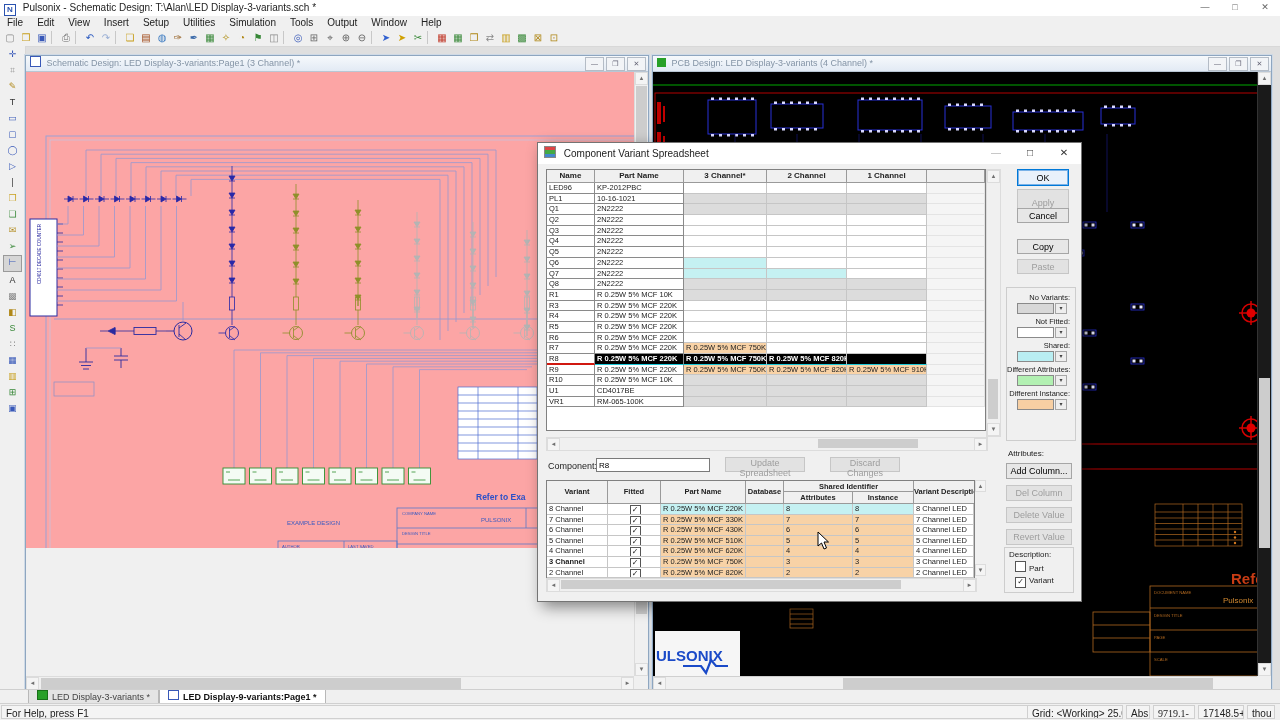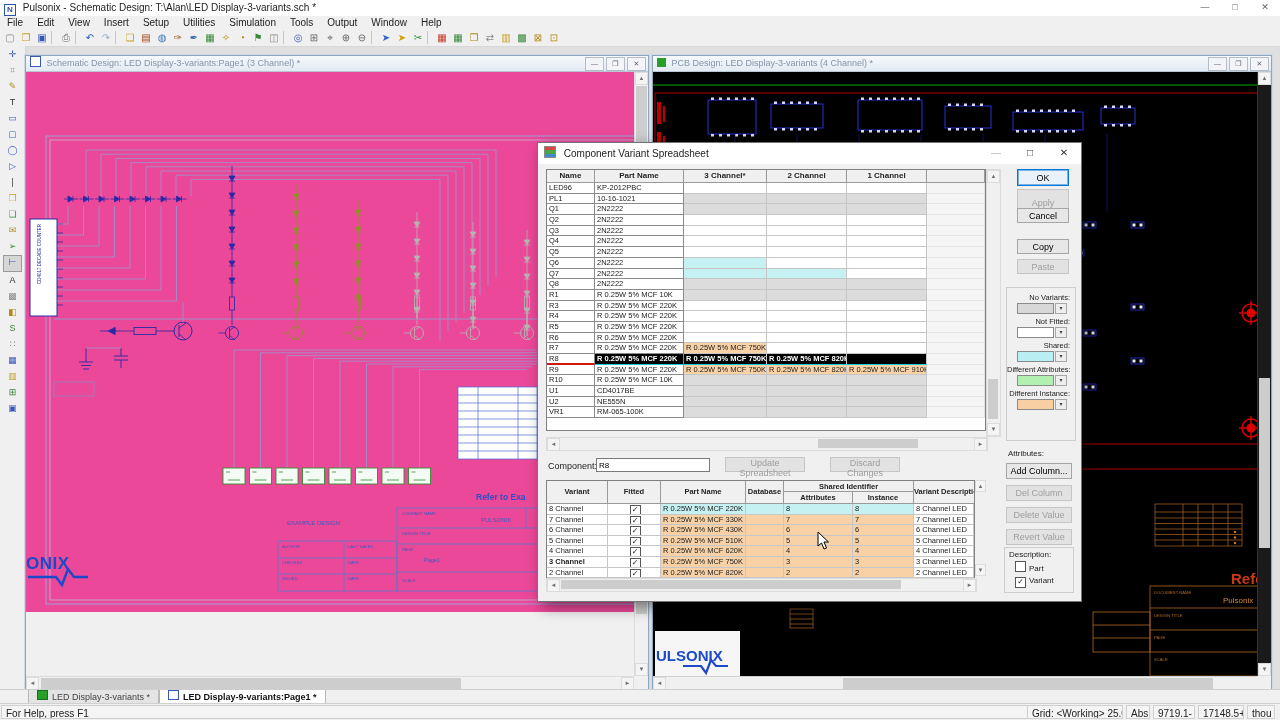--- a/index.html
+++ b/index.html
@@ -113,21 +113,21 @@
 <div class="win" style="left:25px;top:55px;width:622px;height:634px">
   <div class="wtitle">
     <span class="wico" style="background:#fff;border:1px solid #3858b8"></span>
     <span>Schematic Design: LED Display-3-variants:Page1 (3 Channel) *</span>
     <div class="wbtns">
       <span class="wbtn">—</span>
       <span class="wbtn">❐</span>
       <span class="wbtn">✕</span>
     </div>
   </div>
-  <div class="abs" style="left:0;top:16px;width:608px;height:540px;background:#ec4899;overflow:hidden">
+  <div class="abs" style="left:0;top:16px;width:608px;height:476px;background:#fca5a5;overflow:hidden">
     <svg id="schsvg" width="608" height="604" viewBox="0 0 608 604">
 
       <rect x="20" y="64" width="640" height="468" fill="none" stroke="#9aa2d6" stroke-width="1"></rect>
       <rect x="24" y="68" width="632" height="460" fill="none" stroke="#c0c6e6" stroke-width="0.7"></rect>
 
       <path d="M28,247 H608" stroke="#9898cf" stroke-width="0.9" fill="none"></path>
 
       <rect x="4" y="147" width="27" height="97" fill="#fff" stroke="#2a2aa0" stroke-width="1"></rect>
       <path d="M31,152 h6 M31,161 h6 M31,170 h6 M31,179 h6 M31,188 h6 M31,197 h6 M31,206 h6 M31,215 h6 M31,224 h6 M31,233 h6" stroke="#2a2aa0" stroke-width="0.8"></path>
       <text x="15" y="212" font-size="4.5" fill="#2a2aa0" transform="rotate(-90 15 212)">CD4017 DECADE COUNTER</text>
@@ -803,28 +803,20 @@
         </div>
         <div class="vtr">
           <div class="vtc hard" style="width: 48px;">U1</div>
           <div class="vtc hard" style="width: 89px;">CD4017BE</div>
           <div class="vtc" style="width: 83px; background: rgb(220, 220, 220);"></div>
           <div class="vtc" style="width: 80px; background: rgb(220, 220, 220);"></div>
           <div class="vtc" style="width: 80px; background: rgb(220, 220, 220);"></div>
           <div class="vtc fill" style="width: 58px;"></div>
         </div>
         <div class="vtr">
-          <div class="vtc hard" style="width: 48px;">U2</div>
-          <div class="vtc hard" style="width: 89px;">NE555N</div>
-          <div class="vtc" style="width: 83px; background: rgb(220, 220, 220);"></div>
-          <div class="vtc" style="width: 80px; background: rgb(220, 220, 220);"></div>
-          <div class="vtc" style="width: 80px; background: rgb(220, 220, 220);"></div>
-          <div class="vtc fill" style="width: 58px;"></div>
-        </div>
-        <div class="vtr">
           <div class="vtc hard" style="width: 48px;">VR1</div>
           <div class="vtc hard" style="width: 89px;">RM-065-100K</div>
           <div class="vtc" style="width: 83px; background: rgb(220, 220, 220);"></div>
           <div class="vtc" style="width: 80px; background: rgb(220, 220, 220);"></div>
           <div class="vtc" style="width: 80px; background: rgb(220, 220, 220);"></div>
           <div class="vtc fill" style="width: 58px;"></div>
         </div>
       </div>
   </div>
 
@@ -979,20 +971,20 @@
     <button class="b dis" style="left: 468px; top: 364px; width: 66px; height: 16px; position: absolute;">Delete Value</button>
     <button class="b dis" style="left: 468px; top: 386px; width: 66px; height: 16px; position: absolute;">Revert Value</button>
   </div>
 
 <div class="abs" id="tabbar"><span class="tab"><span class="tabico" style="background: rgb(40, 160, 40); border: 1px solid rgb(24, 112, 24);"></span><span>LED Display-3-variants *</span></span><span class="tab active"><span class="tabico" style="background: rgb(255, 255, 255); border: 1px solid rgb(56, 88, 184);"></span><span>LED Display-9-variants:Page1 *</span></span></div>
 <div class="abs" id="statusbar">
   <div class="seg" style="left:1px;width:1036px;box-sizing:border-box">For Help, press F1</div>
   <div id="statusright"></div>
 <div class="seg" style="left: 1027px; width: 96px; box-sizing: border-box;">Grid: &lt;Working&gt; 25.0</div>
     <div class="seg" style="left: 1126px; width: 24px; box-sizing: border-box;">Abs</div>
-    <div class="seg" style="left: 1153px; width: 42px; box-sizing: border-box;">9719.1-</div>
+    <div class="seg" style="left: 1153px; width: 42px; box-sizing: border-box; font-family: Liberation Serif, serif;">9719.1-</div>
     <div class="seg" style="left: 1198px; width: 46px; box-sizing: border-box;">17148.5+</div>
     <div class="seg" style="left: 1247px; width: 28px; box-sizing: border-box;">thou</div>
   </div>
 
 <svg class="abs" style="left:817px;top:531px;pointer-events:none" width="14" height="20">
   <path d="M1,1 L1,15 L4.5,12 L7,18 L9.5,17 L7,11 L11.5,11 Z" fill="#fff" stroke="#000" stroke-width="1"></path>
 </svg>
 
 </body></html>

